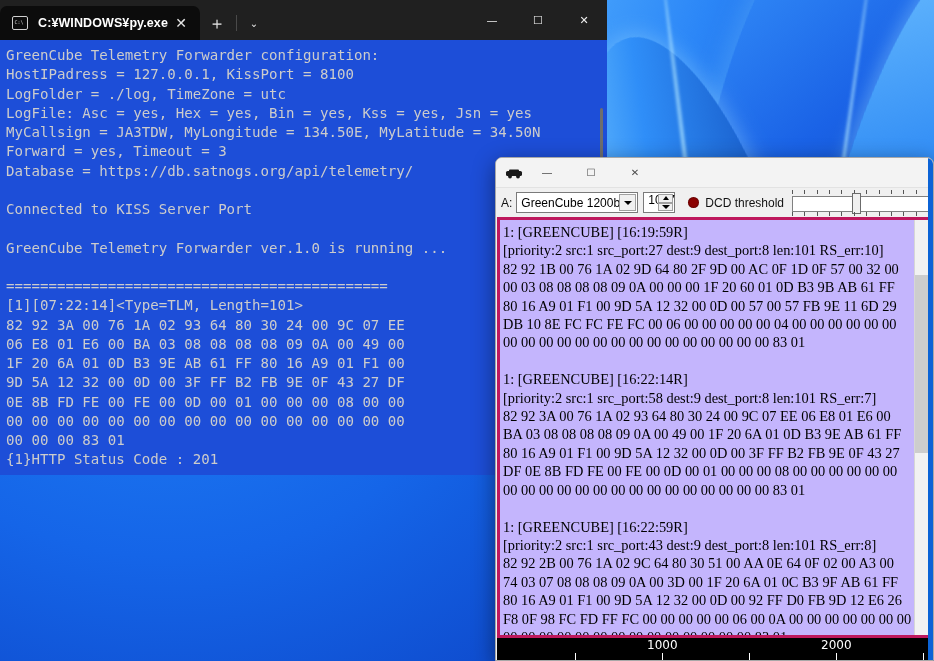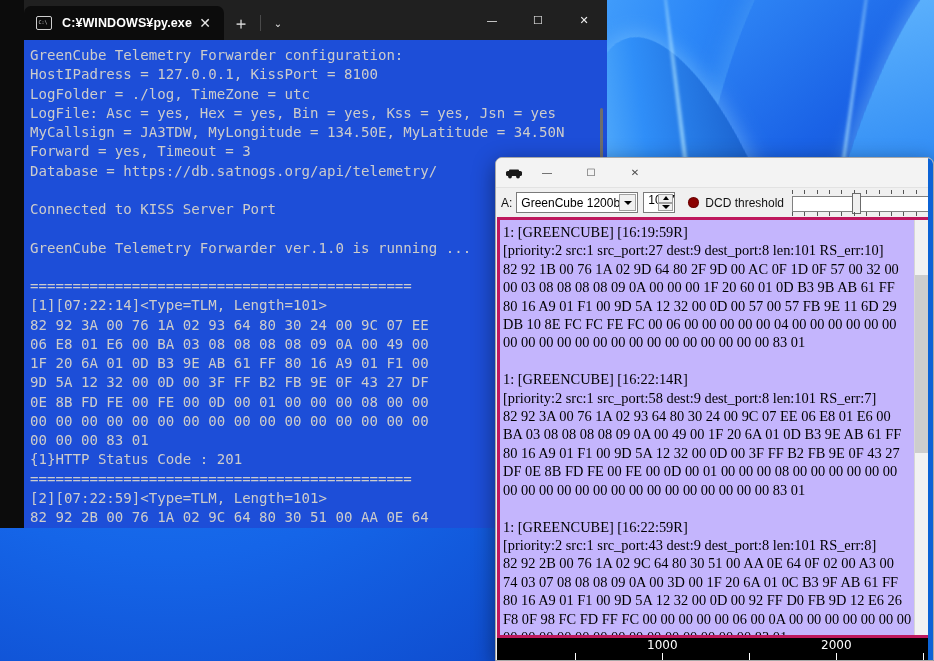--- a/index.html
+++ b/index.html
@@ -54,25 +54,24 @@
   .glowline {
     position: absolute; background: rgba(170,225,255,.75);
     filter: blur(1.6px); border-radius: 50%;
   }
   .g1 { left: 690px; top: -20px; width: 4px; height: 470px; transform: rotate(-7deg); }
   .g2 { left: 835px; top: -40px; width: 3px; height: 500px; transform: rotate(8deg); }
   .g3 { left: 612px; top: 40px; width: 3px; height: 430px; transform: rotate(-16deg); }
 
   
   #terminal {
-    position: absolute; left: 0; top: 0; width: 607px; height: 528px;
+    position: absolute; left: 0; top: 0; width: 607px; height: 475px;
     background: #0c0c0c;
     display: flex; flex-direction: column;
     overflow: hidden;
-    padding-left: 24px;
   }
   #term-titlebar {
     height: 40px; background: #202020;
     display: flex; align-items: flex-end;
     flex: 0 0 40px;
     position: relative;
   }
   #term-tabstrip { display: flex; align-items: flex-end; height: 40px; flex: 1 1 auto; min-width: 0; }
   .term-tab {
     height: 34px; margin-top: 6px;

